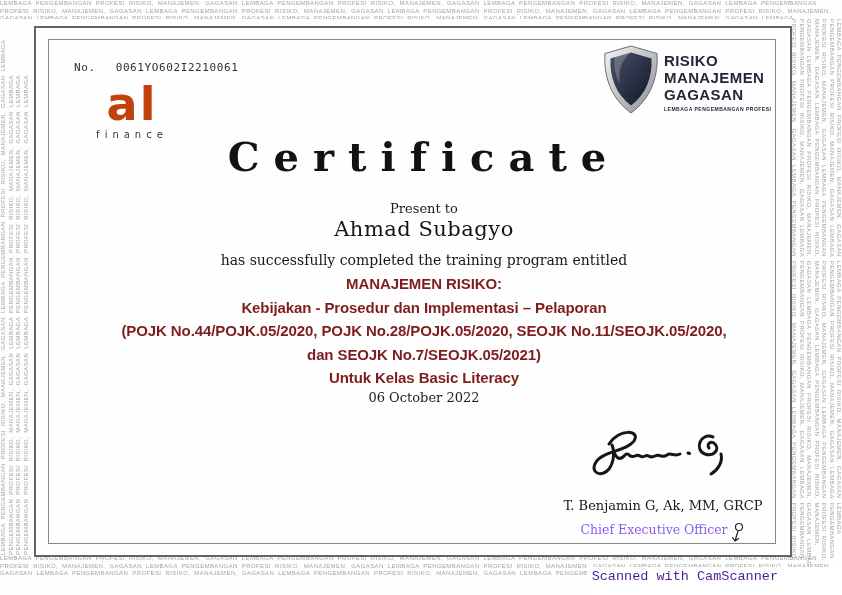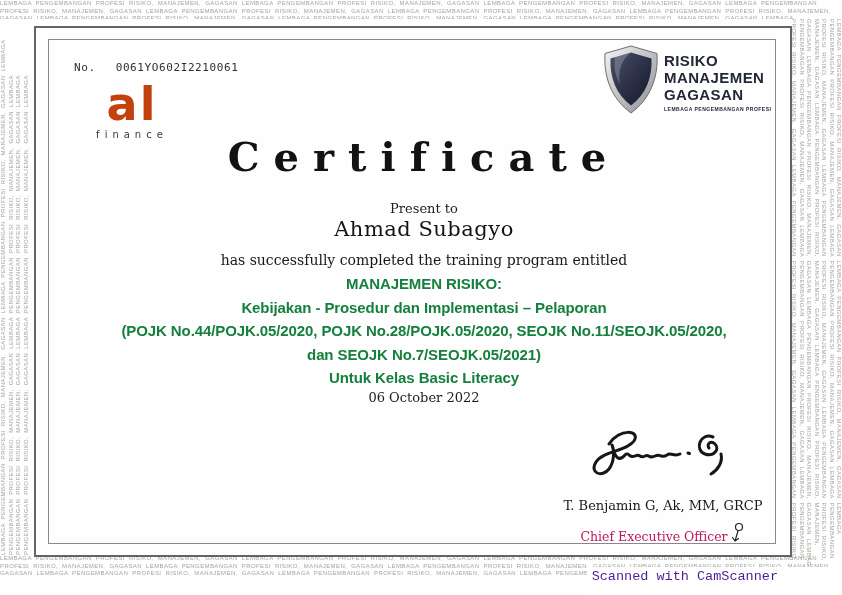--- a/index.html
+++ b/index.html
@@ -67,31 +67,31 @@
 
   .title {
     top:133px; font-family:"DejaVu Serif", serif; font-weight:700;
     font-size:40px; letter-spacing:14px; color:#121212;
   }
   .present-to { top:201px; font-size:13px; color:#1d1d1d; }
   .recipient  { top:217px; font-size:21px; color:#141414; letter-spacing:.5px; }
   .intro      { top:252px; font-size:14px; color:#181818; }
 
   .program { top:272px; font-family:"Liberation Sans", sans-serif;
-             font-weight:700; font-size:15px; line-height:23.5px; color:#15803d;
+             font-weight:700; font-size:15px; line-height:23.5px; color:#7f1d1d;
              letter-spacing:-.1px; }
 
   .date-line { top:390px; font-size:13px; color:#1c1c1c; }
 
   
   .sign-block { position:absolute; left:538px; top:424px; width:250px; text-align:center; }
   .sign-svg { display:block; margin:0 auto; }
   .signer-name { font-size:13px; color:#191919; margin-top:16px; }
-  .signer-title { font-size:12.5px; color:#be185d; margin-top:9px;
-                  display:inline-flex; align-items:flex-end; gap:2px; }
+  .signer-title { font-size:12.5px; color:#8b5cf6; margin-top:9px;
+                  display:inline-flex; align-items:flex-start; gap:2px; }
 
   
   .scan-patch { position:absolute; right:0; bottom:0; width:255px; height:28px; background:#ffffff; }
   .scan-note {
     position:absolute; right:64px; top:569px;
     font-family:Liberation Mono, monospace; font-size:13.5px; color:#4c1d95;
   }
 </style>
 </head>
 <body>

